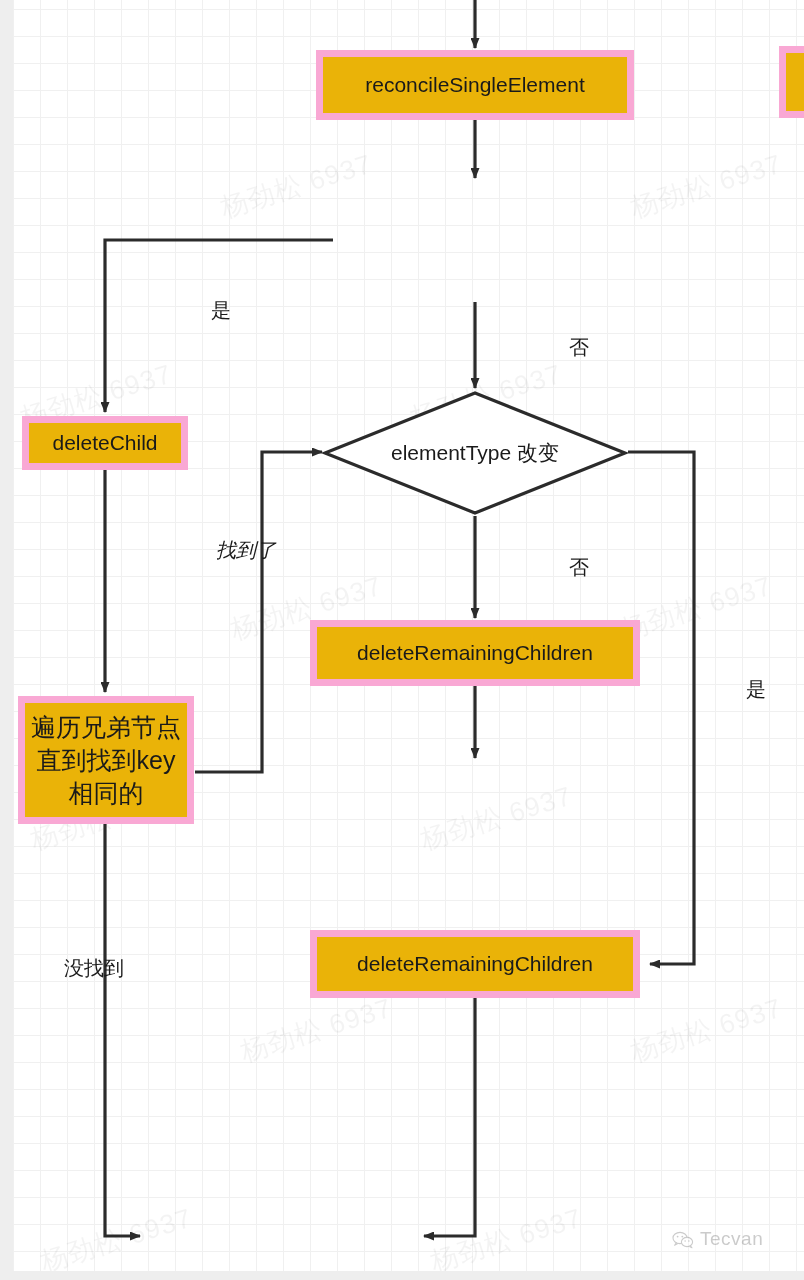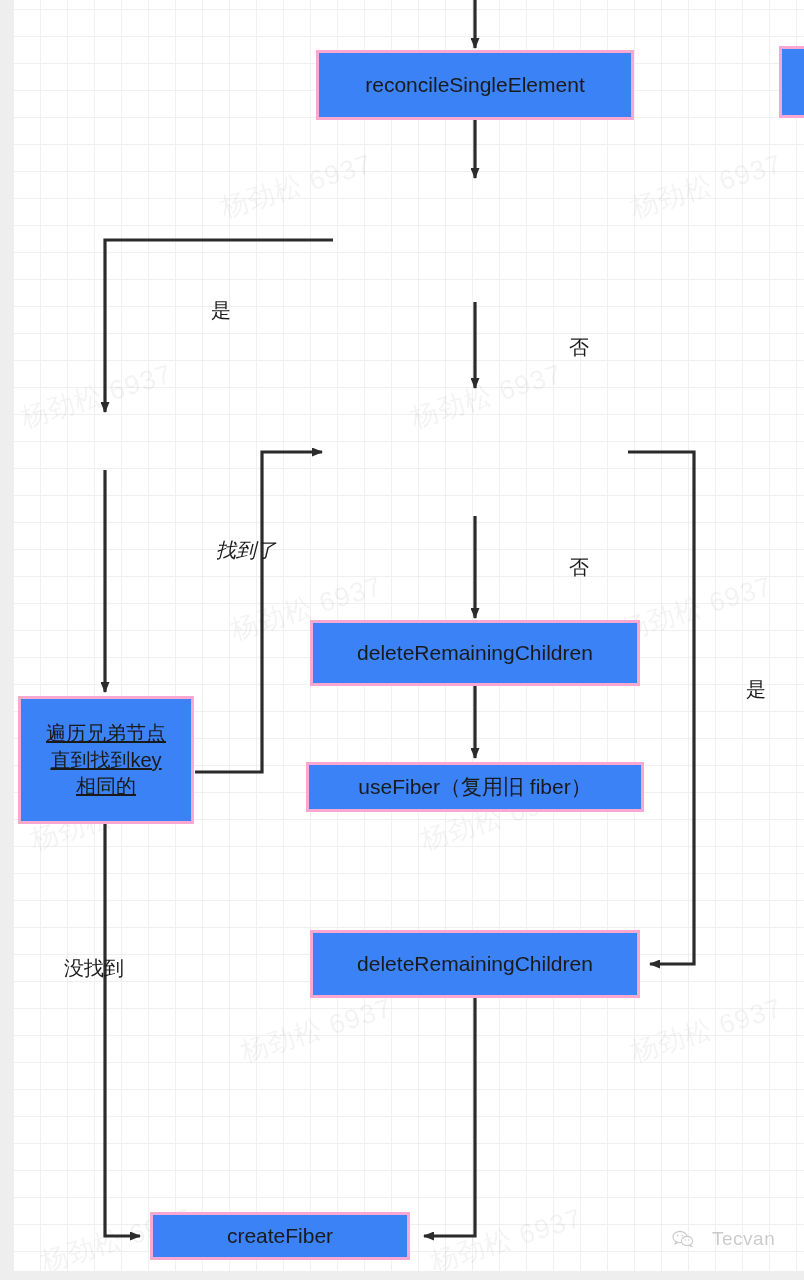--- a/index.html
+++ b/index.html
@@ -59,32 +59,32 @@
   svg.edges {
     position: absolute;
     left: 0; top: 0;
     width: 804px; height: 1280px;
     z-index: 3;
   }
   .node {
     position: absolute;
     z-index: 4;
     box-sizing: border-box;
-    background: #3b82f6;
-    border: 3px solid #f9a8d4;
+    background: #eab308;
+    border: 7px solid #f9a8d4;
     display: flex;
     align-items: center;
     justify-content: center;
     color: #1a1a1a;
     font-size: 21px;
     line-height: 1.32;
     text-align: center;
     font-family: "Liberation Sans", "DejaVu Sans", sans-serif;
   }
-  .node.multiline { white-space: pre-line; font-size: 20px; text-decoration: underline; }
+  .node.multiline { white-space: pre-line; font-size: 25px; }
   .diamond-wrap {
     position: absolute;
     z-index: 4;
   }
   .diamond-wrap svg { display: block; }
   .diamond-label {
     position: absolute;
     left: 0; top: 0;
     width: 100%; height: 100%;
     display: flex;
@@ -101,22 +101,22 @@
     color: #1a1a1a;
     font-size: 20px;
     font-family: "Liberation Sans", "DejaVu Sans", sans-serif;
     white-space: nowrap;
     background: rgba(255,255,255,0.0);
   }
   .brand {
     position: absolute;
     z-index: 5;
     display: flex;
-    align-items: center;
-    gap: 18px;
+    align-items: flex-end;
+    gap: 6px;
     opacity: 0.30;
   }
   .brand-text {
     font-size: 19px;
     color: #555;
     font-family: "Liberation Sans", "DejaVu Sans", sans-serif;
     letter-spacing: 0.5px;
   }
   .brand-icon { width: 22px; height: 19px; }
 </style>
@@ -172,33 +172,38 @@
 
       <path d="M628,452 L694,452 L694,964 L650,964" marker-end="url(#ah)"></path>
 
       <path d="M475,998 L475,1236 L424,1236" marker-end="url(#ah)"></path>
     </g>
   </svg>
 
   <div class="node" style="left:316px; top:50px; width:318px; height:70px;">reconcileSingleElement</div>
 
 
+  <div class="node" style="left:22px; top:416px; width:166px; height:54px;">deleteChild</div>
 
   <div class="node multiline" style="left:18px; top:696px; width:176px; height:128px;">遍历兄弟节点
 直到找到key
 相同的</div>
 
+  <div class="diamond-wrap" style="left:322px; top:390px; width:306px; height:126px;">
+    <svg width="306" height="126" viewBox="0 0 306 126">
+      <polygon points="153,3 303,63 153,123 3,63" fill="#ffffff" stroke="#2b2b2b" stroke-width="3.2"></polygon>
+    </svg>
+    <div class="diamond-label">elementType 改变</div>
+  </div>
 
   <div class="node" style="left:310px; top:620px; width:330px; height:66px;">deleteRemainingChildren</div>
 
-  <div class="node" style="left:306px; top:762px; width:338px; height:50px;">useFiber（复用旧 fiber）</div>
 
   <div class="node" style="left:310px; top:930px; width:330px; height:68px;">deleteRemainingChildren</div>
 
-  <div class="node" style="left:150px; top:1212px; width:260px; height:48px;">createFiber</div>
 
   <div class="node" style="left:779px; top:46px; width:120px; height:72px;"></div>
 
   <div class="edge-label" style="left:211px; top:297px;">是</div>
 
   <div class="edge-label" style="left:569px; top:334px;">否</div>
 
   <div class="edge-label" style="left:216px; top:537px;font-style:italic;">找到了</div>
 
   <div class="edge-label" style="left:569px; top:554px;">否</div>

